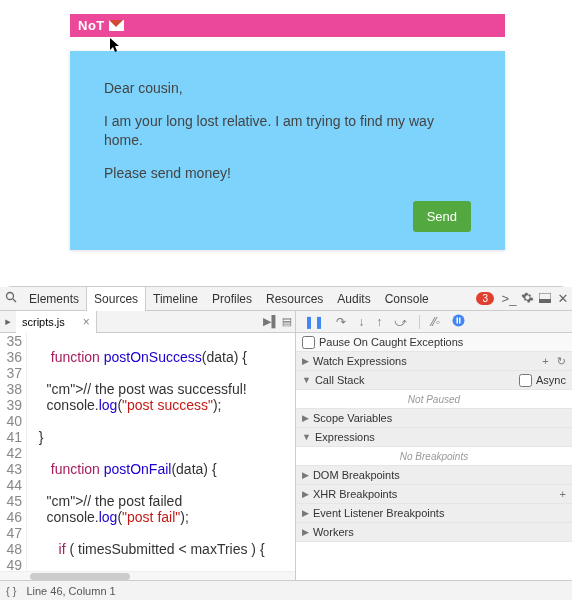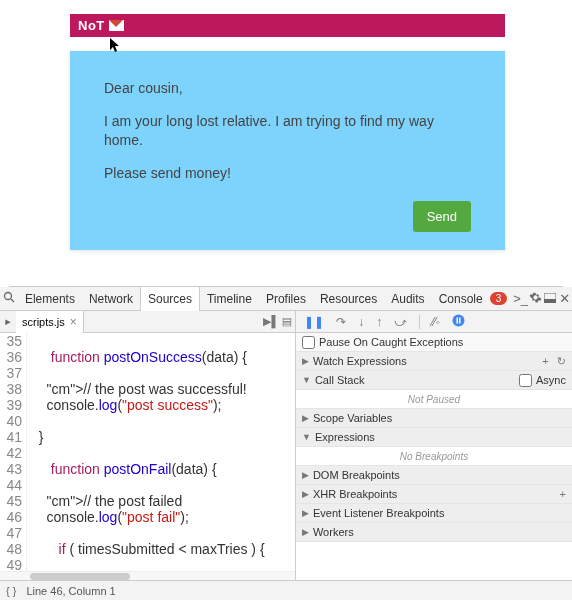--- a/index.html
+++ b/index.html
@@ -1,20 +1,20 @@
 <!DOCTYPE html>
 <html><head>
 <meta charset="utf-8">
 <style>
 * { margin: 0; padding: 0; box-sizing: border-box; font-family: Arial, Helvetica, sans-serif; }
 body { width: 572px; height: 600px; background: #fff; position: relative; overflow: hidden; }
 
 
 .email-app { position: absolute; left: 70px; top: 14px; width: 435px; }
-.email-header { background: #be185d; color: #fff; height: 23px; display: flex; align-items: center; padding: 0 8px; font-size: 13px; }
+.email-header { background: #ec4899; color: #fff; height: 23px; display: flex; align-items: center; padding: 0 8px; font-size: 13px; }
 .email-header .logo-text { font-weight: bold; letter-spacing: 0.5px; }
 .gmail-icon { width: 15px; height: 11px; margin-left: 4px; background: #fff; position: relative; display: inline-block; }
 .gmail-icon::before { content: ""; position: absolute; left: 0; top: 0; border-left: 7.5px solid transparent; border-right: 7.5px solid transparent; border-top: 7px solid #d14836; }
 .cursor { position: absolute; left: 110px; top: 38px; font-size: 14px; pointer-events: none; }
 .email-body { background: #7dd3fc; box-shadow: 0 1px 4px rgba(0,0,0,0.12); padding: 28px 34px 18px 34px; margin-top: 14px; font-size: 14px; color: #444; }
 .email-body p { margin-bottom: 14px; line-height: 1.35; }
 .send-row { text-align: right; margin-top: 18px; }
 .send-btn { background: #53a93f; color: #fff; border: none; border-radius: 3px; padding: 8px 14px; font-size: 13px; cursor: pointer; }
 
 
@@ -24,21 +24,21 @@
 .dt-tab { padding: 0 7px; height: 24px; display: flex; align-items: center; cursor: pointer; }
 .dt-tab.active { background: #fff; border-left: 1px solid #ccc; border-right: 1px solid #ccc; text-align: center; }
 .dt-toolbar .spacer { flex: 1; }
 .err-count { background: #e04030; color: #fff; border-radius: 8px; font-size: 10px; padding: 1px 6px; margin-right: 6px; }
 .tb-icon { width: 18px; text-align: center; color: #666; font-size: 13px; cursor: pointer; }
 .dt-main { flex: 1; display: flex; min-height: 0; }
 .dt-left { width: 296px; border-right: 1px solid #ccc; display: flex; flex-direction: column; min-height: 0; }
 .dt-right { flex: 1; display: flex; flex-direction: column; min-height: 0; }
 .file-tabs { height: 22px; border-bottom: 1px solid #ccc; display: flex; align-items: center; background: #f3f3f3; font-size: 11px; }
 .file-toggle { width: 16px; text-align: center; color: #666; cursor: pointer; }
-.file-tab { background: #fff; border-right: 1px solid #ccc; padding: 0 6px; height: 22px; display: flex; align-items: center; gap: 5px; }
+.file-tab { background: #fff; border-right: 1px solid #ccc; padding: 0 6px; height: 22px; display: flex; align-items: center; gap: 18px; }
 .file-close { color: #888; cursor: pointer; font-size: 12px; }
 .file-tabs .spacer { flex: 1; }
 .file-tabs .rt-icon { width: 16px; text-align: center; color: #777; cursor: pointer; font-size: 11px; }
 .code-area { flex: 1; display: flex; font-family: Menlo, Consolas, monospace; font-size: 14px; line-height: 16px; overflow: hidden; }
 .gutter { width: 27px; background: #fff; color: #888; text-align: right; padding-right: 4px; border-right: 1px solid #eee; }
 .code { flex: 1; white-space: pre; color: #333; padding-left: 4px; overflow: hidden; }
 .kw { color: #a71d5d; margin-left: 12px; }
 .str { color: #c41a16; }
 .fn { color: #1c00cf; }
 .scroll-track { height: 9px; border-top: 1px solid #eee; background: #f7f7f7; position: relative; }
@@ -84,21 +84,20 @@
 <div class="devtools">
   <div class="dt-toolbar">
     <div class="search-ic">
       <svg width="12" height="12" viewBox="0 0 12 12">
           <circle cx="5" cy="5" r="3.5" stroke="#666" stroke-width="1.3" fill="none"></circle>
           <line x1="8" y1="8" x2="11" y2="11" stroke="#666" stroke-width="1.3"></line>
         </svg>
     </div>
     <div id="dt-tabs-container" style="display: flex;">
         <div class="dt-tab">Elements</div>
-        <div class="dt-tab">Network</div>
         <div class="dt-tab active">Sources</div>
         <div class="dt-tab">Timeline</div>
         <div class="dt-tab">Profiles</div>
         <div class="dt-tab">Resources</div>
         <div class="dt-tab">Audits</div>
         <div class="dt-tab">Console</div>
       </div>
     <div class="spacer"></div>
     <span class="err-count"><span>3</span></span>
     <span class="tb-icon">&gt;_</span>

